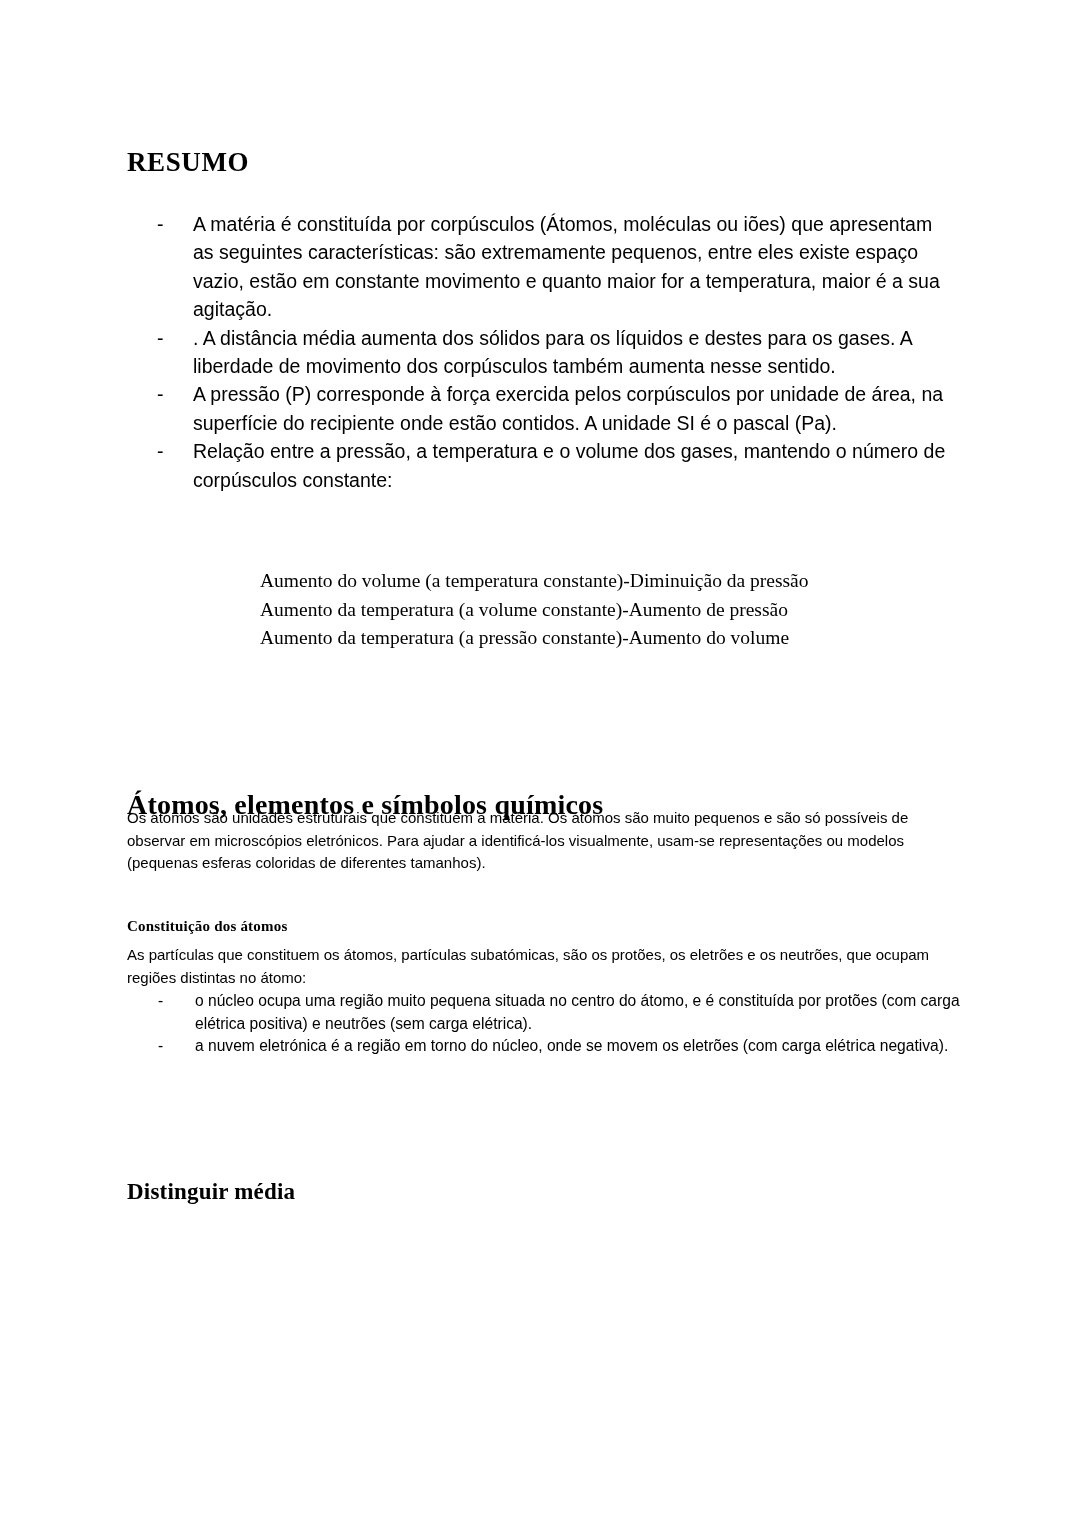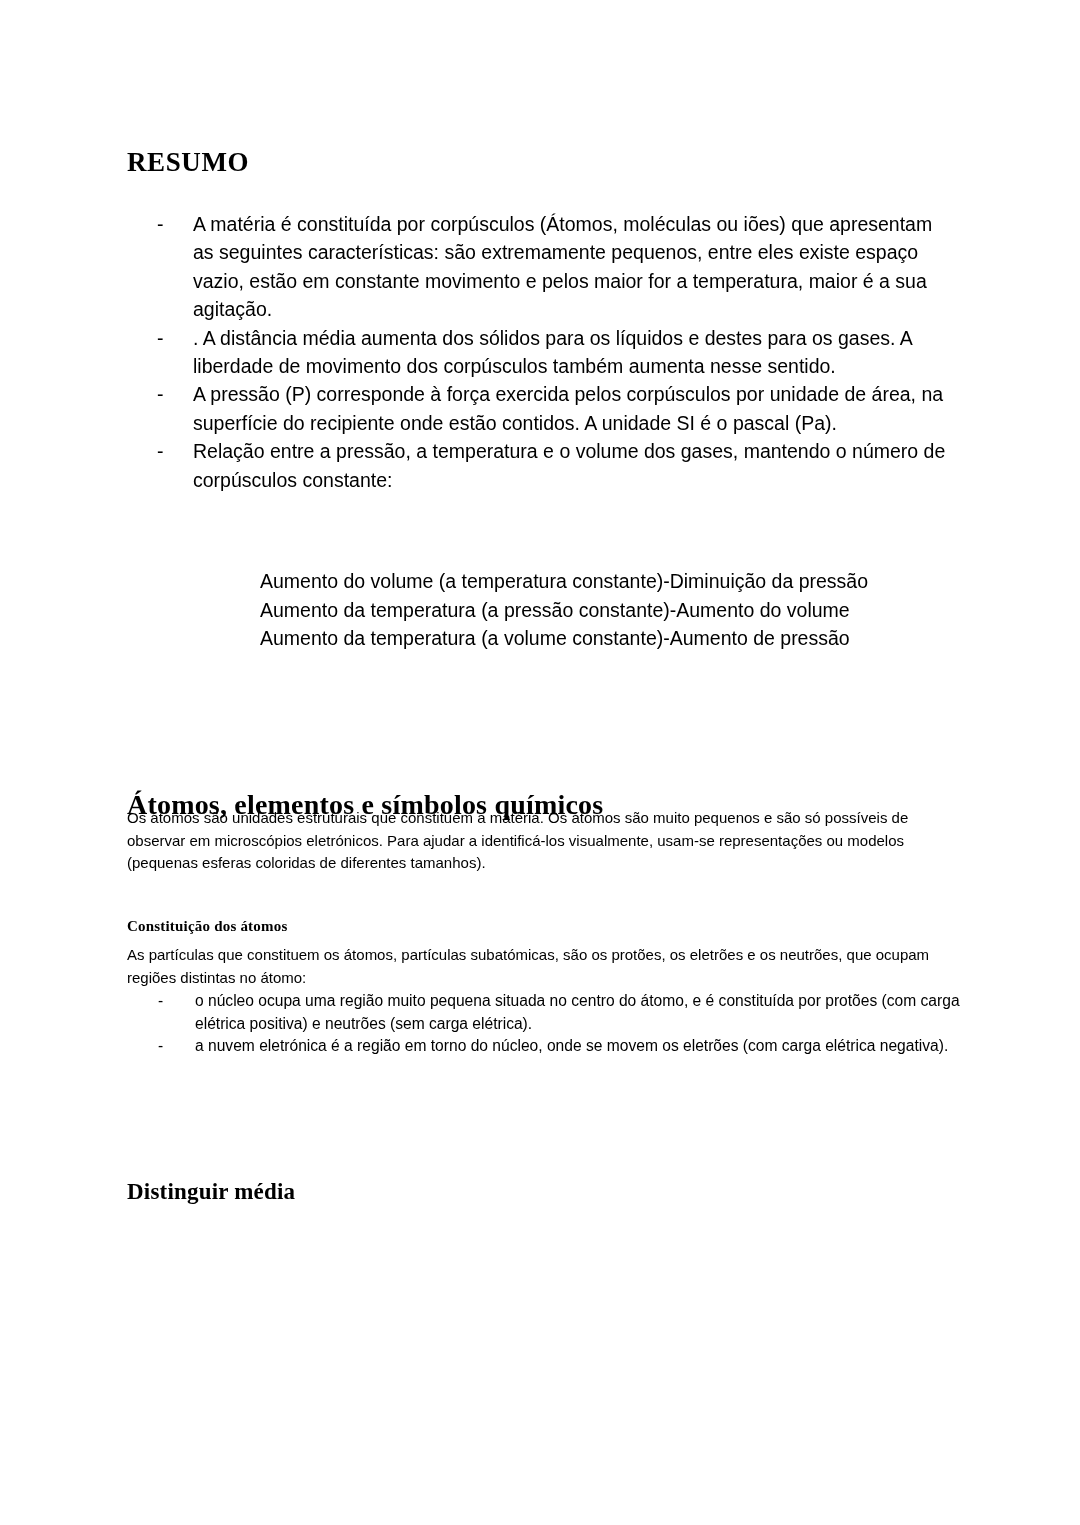--- a/index.html
+++ b/index.html
@@ -72,20 +72,21 @@
     left: 260px;
     top: 565px;
     width: 700px;
     font-size: 19.5px;
     line-height: 28.6px;
   }
 
   .relations .rel-line {
     display: block;
     white-space: nowrap;
+    font-family: Liberation Serif, serif;
   }
 
   
   .section-heading {
     position: absolute;
     left: 127px;
     font-family: "Liberation Serif", "DejaVu Serif", serif;
     font-weight: bold;
     line-height: 1.15;
     white-space: nowrap;
@@ -143,21 +144,21 @@
 <body>
 
 <div class="page">
 
   <h1 class="doc-title">RESUMO</h1>
 
   <div class="summary-list">
 
     <div class="summary-item">
       <span class="dash">-</span>
-      <span class="txt">A matéria é constituída por corpúsculos (Átomos, moléculas ou iões) que apresentam as seguintes características: são extremamente pequenos, entre eles existe espaço vazio, estão em constante movimento e pelos maior for a temperatura, maior é a sua agitação.</span>
+      <span class="txt">A matéria é constituída por corpúsculos (Átomos, moléculas ou iões) que apresentam as seguintes características: são extremamente pequenos, entre eles existe espaço vazio, estão em constante movimento e quanto maior for a temperatura, maior é a sua agitação.</span>
     </div>
 
     <div class="summary-item">
       <span class="dash">-</span>
       <span class="txt">. A distância média aumenta dos sólidos para os líquidos e destes para os gases. A liberdade de movimento dos corpúsculos também aumenta nesse sentido.</span>
     </div>
 
     <div class="summary-item">
       <span class="dash">-</span>
       <span class="txt">A pressão (P) corresponde à força exercida pelos corpúsculos por unidade de área, na superfície do recipiente onde estão contidos. A unidade SI é o pascal (Pa).</span>
@@ -165,22 +166,22 @@
 
     <div class="summary-item">
       <span class="dash">-</span>
       <span class="txt">Relação entre a pressão, a temperatura e o volume dos gases, mantendo o número de corpúsculos constante:</span>
     </div>
 
   </div>
 
   <div class="relations">
     <span class="rel-line">Aumento do volume (a temperatura constante)-Diminuição da pressão</span>
+    <span class="rel-line">Aumento da temperatura (a volume constante)-Aumento de pressão</span>
     <span class="rel-line">Aumento da temperatura (a pressão constante)-Aumento do volume</span>
-    <span class="rel-line">Aumento da temperatura (a volume constante)-Aumento de pressão</span>
   </div>
 
   <h2 class="section-heading h-atomos">Átomos, elementos e símbolos químicos</h2>
 
   <div class="body-block p-atomos">
     <p>Os átomos são unidades estruturais que constituem a matéria. Os átomos são muito pequenos e são só possíveis de observar em microscópios eletrónicos. Para ajudar a identificá-los visualmente, usam-se representações ou modelos (pequenas esferas coloridas de diferentes tamanhos).</p>
   </div>
 
   <h2 class="section-heading h-const">Constituição dos átomos</h2>
 

